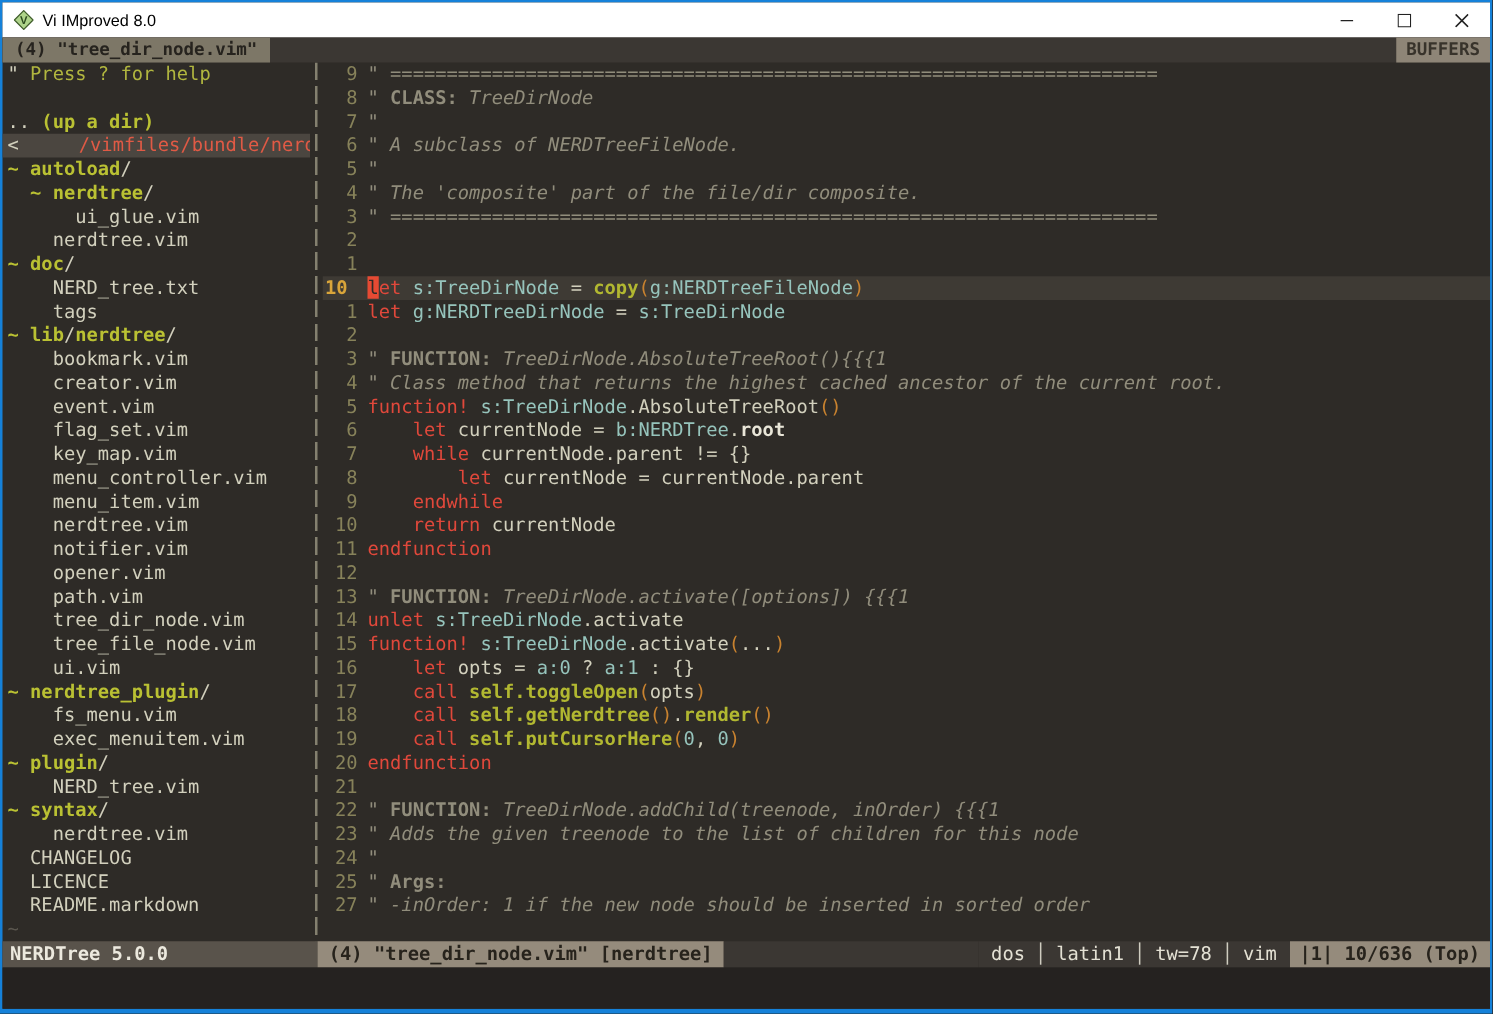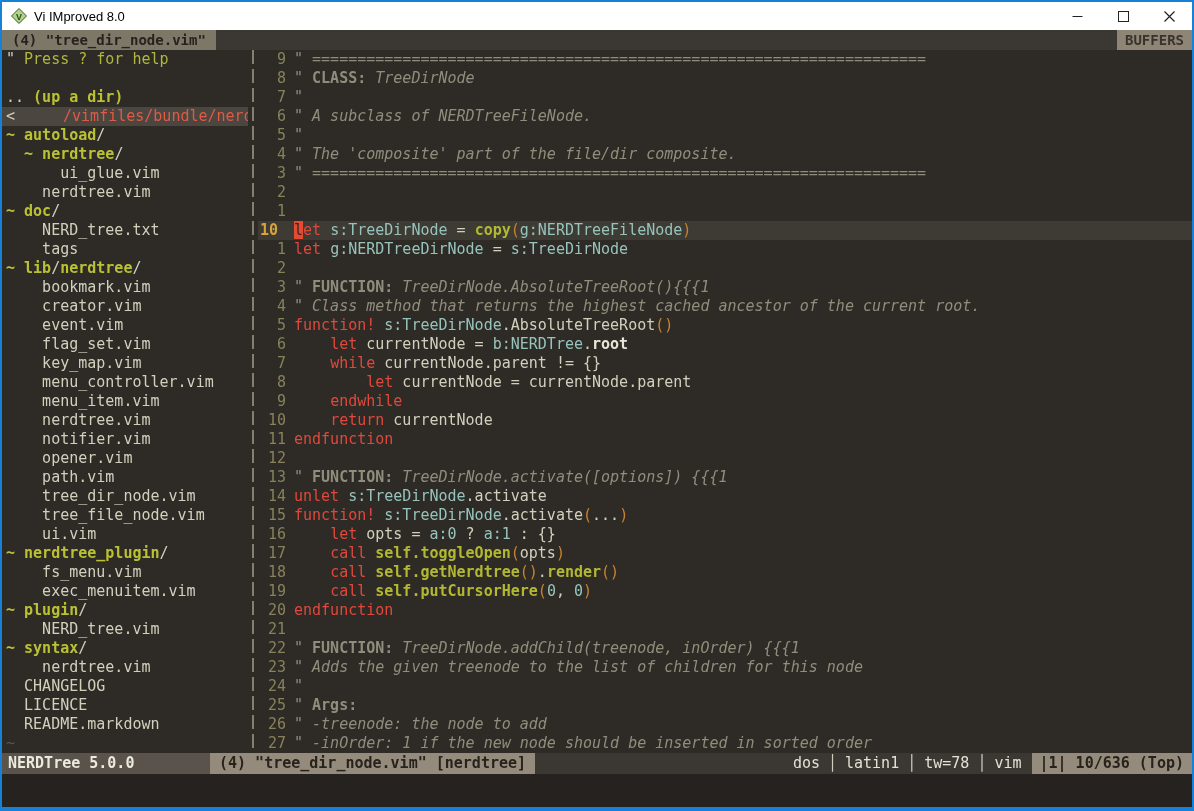--- a/index.html
+++ b/index.html
@@ -51,21 +51,21 @@
   .tk-cmb    { color:var(--comment,#918d7c); font-weight:bold; }
   .tk-kw     { color:var(--keyword,#e0483b); }
   .tk-sv     { color:var(--scoped_var,#96c4bc); }
   .tk-fn     { color:var(--func_name,#b2b831); font-weight:bold; }
   .tk-br     { color:var(--bracket,#c8822f); }
   .tk-id     { color:var(--text,#d2d0bd); }
   .tk-bw     { color:#e9e6d8; font-weight:bold;text-align:center; }
   .tk-cur    { background:var(--cursor_bg,#e64a33); color:#2e2b27; }
   
   .statusline { height:21px; display:flex; font-size:15px; line-height:21px; flex:none; }
-  .st-left { width:208px; flex:none; background:var(--status_left_bg,#59534b); color:#ece9de;
+  .st-left { width:252px; flex:none; background:var(--status_left_bg,#59534b); color:#ece9de;
     font-weight:bold; padding-left:6px; white-space:pre; }
   .st-mid { background:var(--status_tan_bg,#958b7c); color:#27231c; font-weight:bold;
     padding:0 9px; white-space:pre; }
   .st-gap { flex:1; background:var(--tab_bg,#3b3733); }
   .st-flags { background:var(--tab_bg,#3b3733); color:#e4e1d4; padding:0 10px; white-space:pre; }
   .st-sep { margin:0 8px; color:#cfccc0; }
   .st-pos { background:var(--status_tan_bg,#958b7c); color:#27231c; font-weight:bold;
     padding:0 8px; white-space:pre; }
   
   .cmdline { height:33px; background:var(--cmdline_bg,#252220); flex:none; }
@@ -177,21 +177,20 @@
         <div class="line"><span class="gutter">16</span><span class="code"><span class="tk-id">    </span><span class="tk-kw">let</span><span class="tk-id"> opts = </span><span class="tk-sv">a:0</span><span class="tk-id"> ? </span><span class="tk-sv">a:1</span><span class="tk-id"> : {}</span></span></div>
         <div class="line"><span class="gutter">17</span><span class="code"><span class="tk-id">    </span><span class="tk-kw">call</span><span class="tk-id"> </span><span class="tk-fn">self.toggleOpen</span><span class="tk-br">(</span><span class="tk-id">opts</span><span class="tk-br">)</span></span></div>
         <div class="line"><span class="gutter">18</span><span class="code"><span class="tk-id">    </span><span class="tk-kw">call</span><span class="tk-id"> </span><span class="tk-fn">self.getNerdtree</span><span class="tk-br">()</span><span class="tk-id">.</span><span class="tk-fn">render</span><span class="tk-br">()</span></span></div>
         <div class="line"><span class="gutter">19</span><span class="code"><span class="tk-id">    </span><span class="tk-kw">call</span><span class="tk-id"> </span><span class="tk-fn">self.putCursorHere</span><span class="tk-br">(</span><span class="tk-sv">0</span><span class="tk-id">, </span><span class="tk-sv">0</span><span class="tk-br">)</span></span></div>
         <div class="line"><span class="gutter">20</span><span class="code"><span class="tk-kw">endfunction</span></span></div>
         <div class="line"><span class="gutter">21</span><span class="code"></span></div>
         <div class="line"><span class="gutter">22</span><span class="code"><span class="tk-cm">" </span><span class="tk-cmb">FUNCTION:</span><span class="tk-cm"> TreeDirNode.addChild(treenode, inOrder) {{{1</span></span></div>
         <div class="line"><span class="gutter">23</span><span class="code"><span class="tk-cm">" Adds the given treenode to the list of children for this node</span></span></div>
         <div class="line"><span class="gutter">24</span><span class="code"><span class="tk-cm">"</span></span></div>
         <div class="line"><span class="gutter">25</span><span class="code"><span class="tk-cm">" </span><span class="tk-cmb">Args:</span></span></div>
-        <div class="line"><span class="gutter">26</span><span class="code"><span class="tk-cm">" -treenode: the node to add</span></span></div>
         <div class="line"><span class="gutter">27</span><span class="code"><span class="tk-cm">" -inOrder: 1 if the new node should be inserted in sorted order</span></span></div>
       </div>
   </div>
 
   <div class="statusline">
     <span class="st-left">NERDTree 5.0.0</span>
     <span class="st-mid">(4) "tree_dir_node.vim" [nerdtree]</span>
     <span class="st-gap"></span>
     <span class="st-flags"><span>dos</span><span class="st-sep">│</span><span>latin1</span><span class="st-sep">│</span><span>tw=78</span><span class="st-sep">│</span><span>vim</span></span>
     <span class="st-pos">|1| 10/636 (Top)</span>

